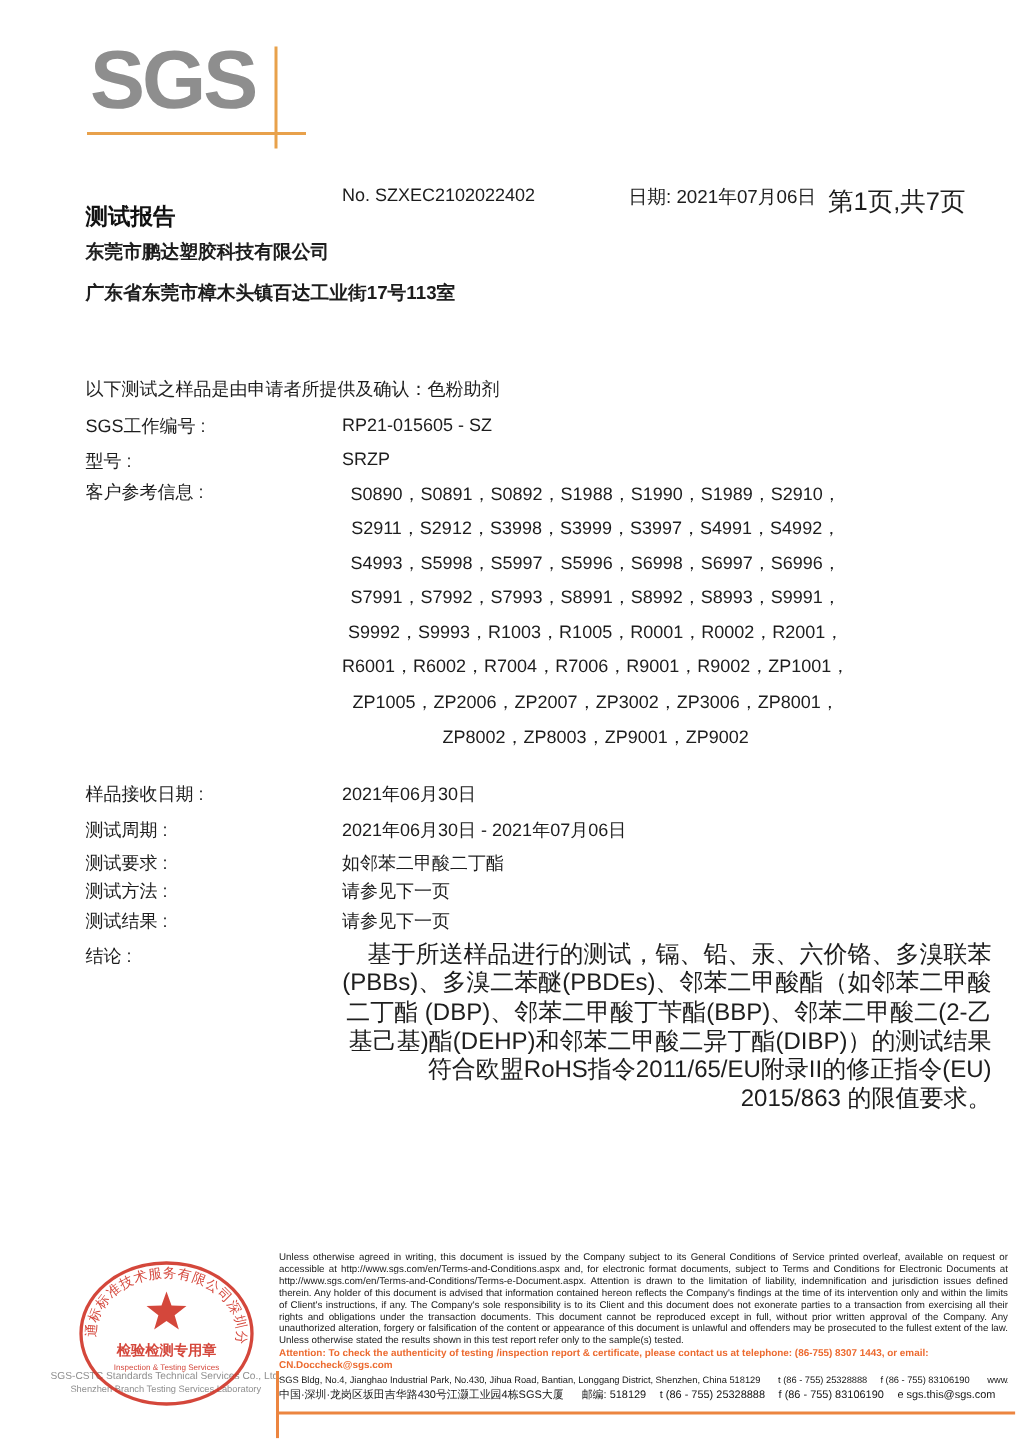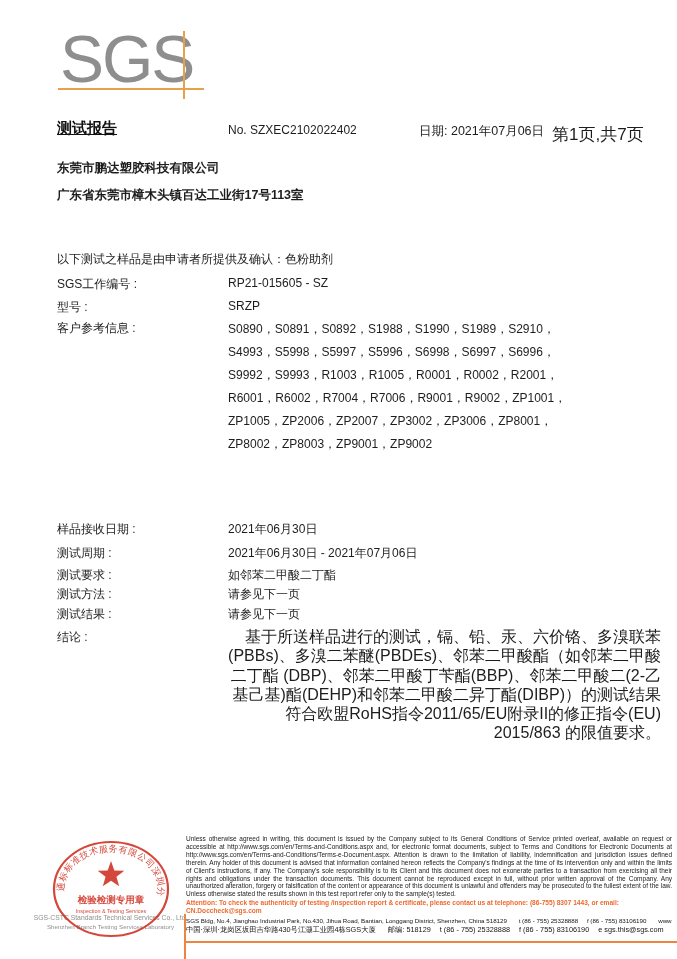--- a/index.html
+++ b/index.html
@@ -6,41 +6,41 @@
   html,body { background:#ffffff; }
   body { font-family:"Liberation Sans", sans-serif; }
   .page {
     position:relative; width:677px; height:959px; background:#ffffff;
     overflow:hidden; color:#1d1d1d;
   }
   .abs { position:absolute; }
 
   
   .logo {
-    left:60px; top:26px; font-size:66px; font-weight:normal;
+    left:60px; top:26px; font-size:55px; font-weight:bold;
     color:#8e8e8e; letter-spacing:-2px; line-height:1;
   }
   .crop-v-top { left:183px; top:31px; width:2px; height:68px; background:#e8a14b; }
   .crop-h-top { left:58px;  top:88px; width:146px; height:2px; background:#e8a14b; }
 
-  .report-title { left:57px;  top:119px; font-size:15px; font-weight:bold; color:#111;text-decoration:underline; }
+  .report-title { left:57px;  top:135px; font-size:15px; font-weight:bold; color:#111; }
   .report-no    { left:228px; top:123px; font-size:12px; }
   .report-date  { left:419px; top:123px; font-size:12.5px; }
   .report-page  { left:552px; top:123px; font-size:17px; }
 
   .company-name { left:57px; top:160px; font-size:12.5px; font-weight:600; }
   .company-addr { left:57px; top:187px; font-size:12.5px; font-weight:600; }
 
   .sample-note  { left:57px; top:251px; font-size:12px; }
 
   .row { position:absolute; left:0; width:677px; height:18px; }
   .lbl { position:absolute; left:57px;  font-size:12px; white-space:nowrap; }
   .val { position:absolute; left:228px; font-size:12px; white-space:nowrap; }
 
-  .ref-lines { left:228px; top:318px; font-size:12px; line-height:23.1px; }
+  .ref-lines { left:228px; top:318px; font-size:12px; line-height:23.1px;text-align:center; }
   .conclusion-val {
     left:228px; top:627px; width:433px; font-size:16px;
     line-height:19.3px; white-space:normal; text-align:right;
   }
 
   
   .seal-company {
     left:28px; top:913px; width:165px; text-align:center;
     color:#8f8f8f; line-height:1.45;
   }
@@ -93,21 +93,23 @@
   </div>
   <div class="row" style="top:320px">
     <span class="lbl">客户参考信息 :</span>
   </div>
   <div class="row" style="top:299px">
     <span class="lbl">型号 :</span>
     <span class="val">SRZP</span>
   </div>
   <div class="abs ref-lines">
     <div>S0890，S0891，S0892，S1988，S1990，S1989，S2910，</div>
+    <div>S2911，S2912，S3998，S3999，S3997，S4991，S4992，</div>
     <div>S4993，S5998，S5997，S5996，S6998，S6997，S6996，</div>
+    <div>S7991，S7992，S7993，S8991，S8992，S8993，S9991，</div>
     <div>S9992，S9993，R1003，R1005，R0001，R0002，R2001，</div>
     <div>R6001，R6002，R7004，R7006，R9001，R9002，ZP1001，</div>
     <div>ZP1005，ZP2006，ZP2007，ZP3002，ZP3006，ZP8001，</div>
     <div>ZP8002，ZP8003，ZP9001，ZP9002</div>
   </div>
   <div class="row" style="top:521px">
     <span class="lbl">样品接收日期 :</span>
     <span class="val">2021年06月30日</span>
   </div>
   <div class="row" style="top:545px">

